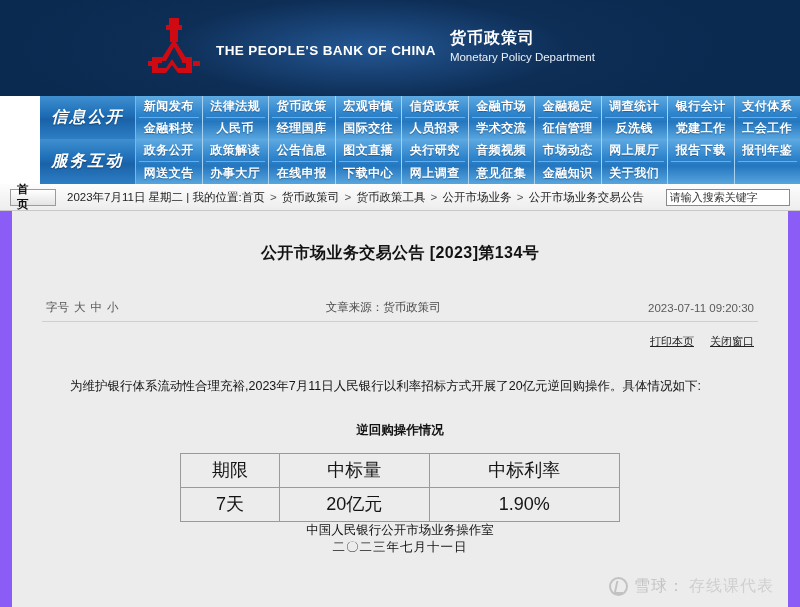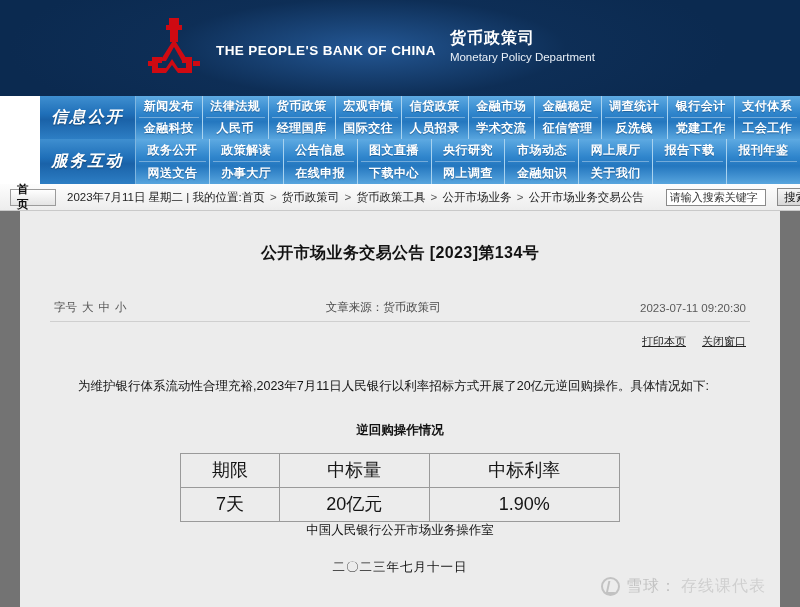--- a/index.html
+++ b/index.html
@@ -125,44 +125,44 @@
     background: linear-gradient(180deg, #ffffff 0%, #e4e4e4 100%);
     border: 1px solid #9b9b9b;
     font-size: 11.5px; font-weight: bold; color: #111;
     letter-spacing: 3px;
     cursor: pointer;
   }
   .crumbtext { white-space: nowrap; color: #222; }
   .crumbtext .sep { color: #555; padding: 0 2px; }
   .crumb-spacer { flex: 1 1 auto; }
   .search-input {
-    width: 100px; height: 17px;
+    width: 124px; height: 17px;
     border: 1px solid #8a8a8a;
     background: #ffffff;
     font-size: 11px;
     color: #333;
     padding: 0 3px;
     font-family: "Liberation Sans", sans-serif;
   }
   .search-input::placeholder { color: #333; }
   .search-btn {
     min-width: 38px; height: 18px;
     border: 1px solid #8a8a8a;
     background: linear-gradient(180deg, #f6f6f6 0%, #d8d8d8 100%);
     font-size: 11.5px; color: #111;
     cursor: pointer;
     font-family: "Liberation Sans", sans-serif;
     padding: 0 4px;
   }
 
   
   .page {
-    background: #737373;
+    background: #8b5cf6;
     height: calc(607px - 96px - 43px - 45px - 27px);
-    padding: 0 20px;
+    padding: 0 12px;
     position: relative;
   }
   .sheet {
     background: #ececec;
     height: 100%;
     padding: 26px 30px 0 30px;
     position: relative;
   }
   .doc-title {
     text-align: center;
@@ -225,21 +225,21 @@
     text-align: center;
     font-size: 18px;
     color: #141414;
   }
   table.rr tr.head td { font-weight: normal; }
   .sign {
     text-align: center;
     font-size: 12.5px;
     color: #141414;
   }
-  .sign.date { margin-top: 20px; letter-spacing: 1px; }
+  .sign.date { letter-spacing: 1px; }
 
   
   .watermark {
     position: absolute;
     right: 14px; bottom: 10px;
     display: flex; align-items: center; gap: 6px;
     opacity: .5;
   }
   .wm-logo {
     width: 19px; height: 19px;
@@ -374,20 +374,25 @@
         <div class="nav-item">图文直播</div>
         <div class="nav-sep"></div>
         <div class="nav-item">下载中心</div>
       </div>
       <div class="nav-col">
         <div class="nav-item">央行研究</div>
         <div class="nav-sep"></div>
         <div class="nav-item">网上调查</div>
       </div>
       <div class="nav-col">
+        <div class="nav-item">音频视频</div>
+        <div class="nav-sep"></div>
+        <div class="nav-item">意见征集</div>
+      </div>
+      <div class="nav-col">
         <div class="nav-item">市场动态</div>
         <div class="nav-sep"></div>
         <div class="nav-item">金融知识</div>
       </div>
       <div class="nav-col">
         <div class="nav-item">网上展厅</div>
         <div class="nav-sep"></div>
         <div class="nav-item">关于我们</div>
       </div>
       <div class="nav-col">

